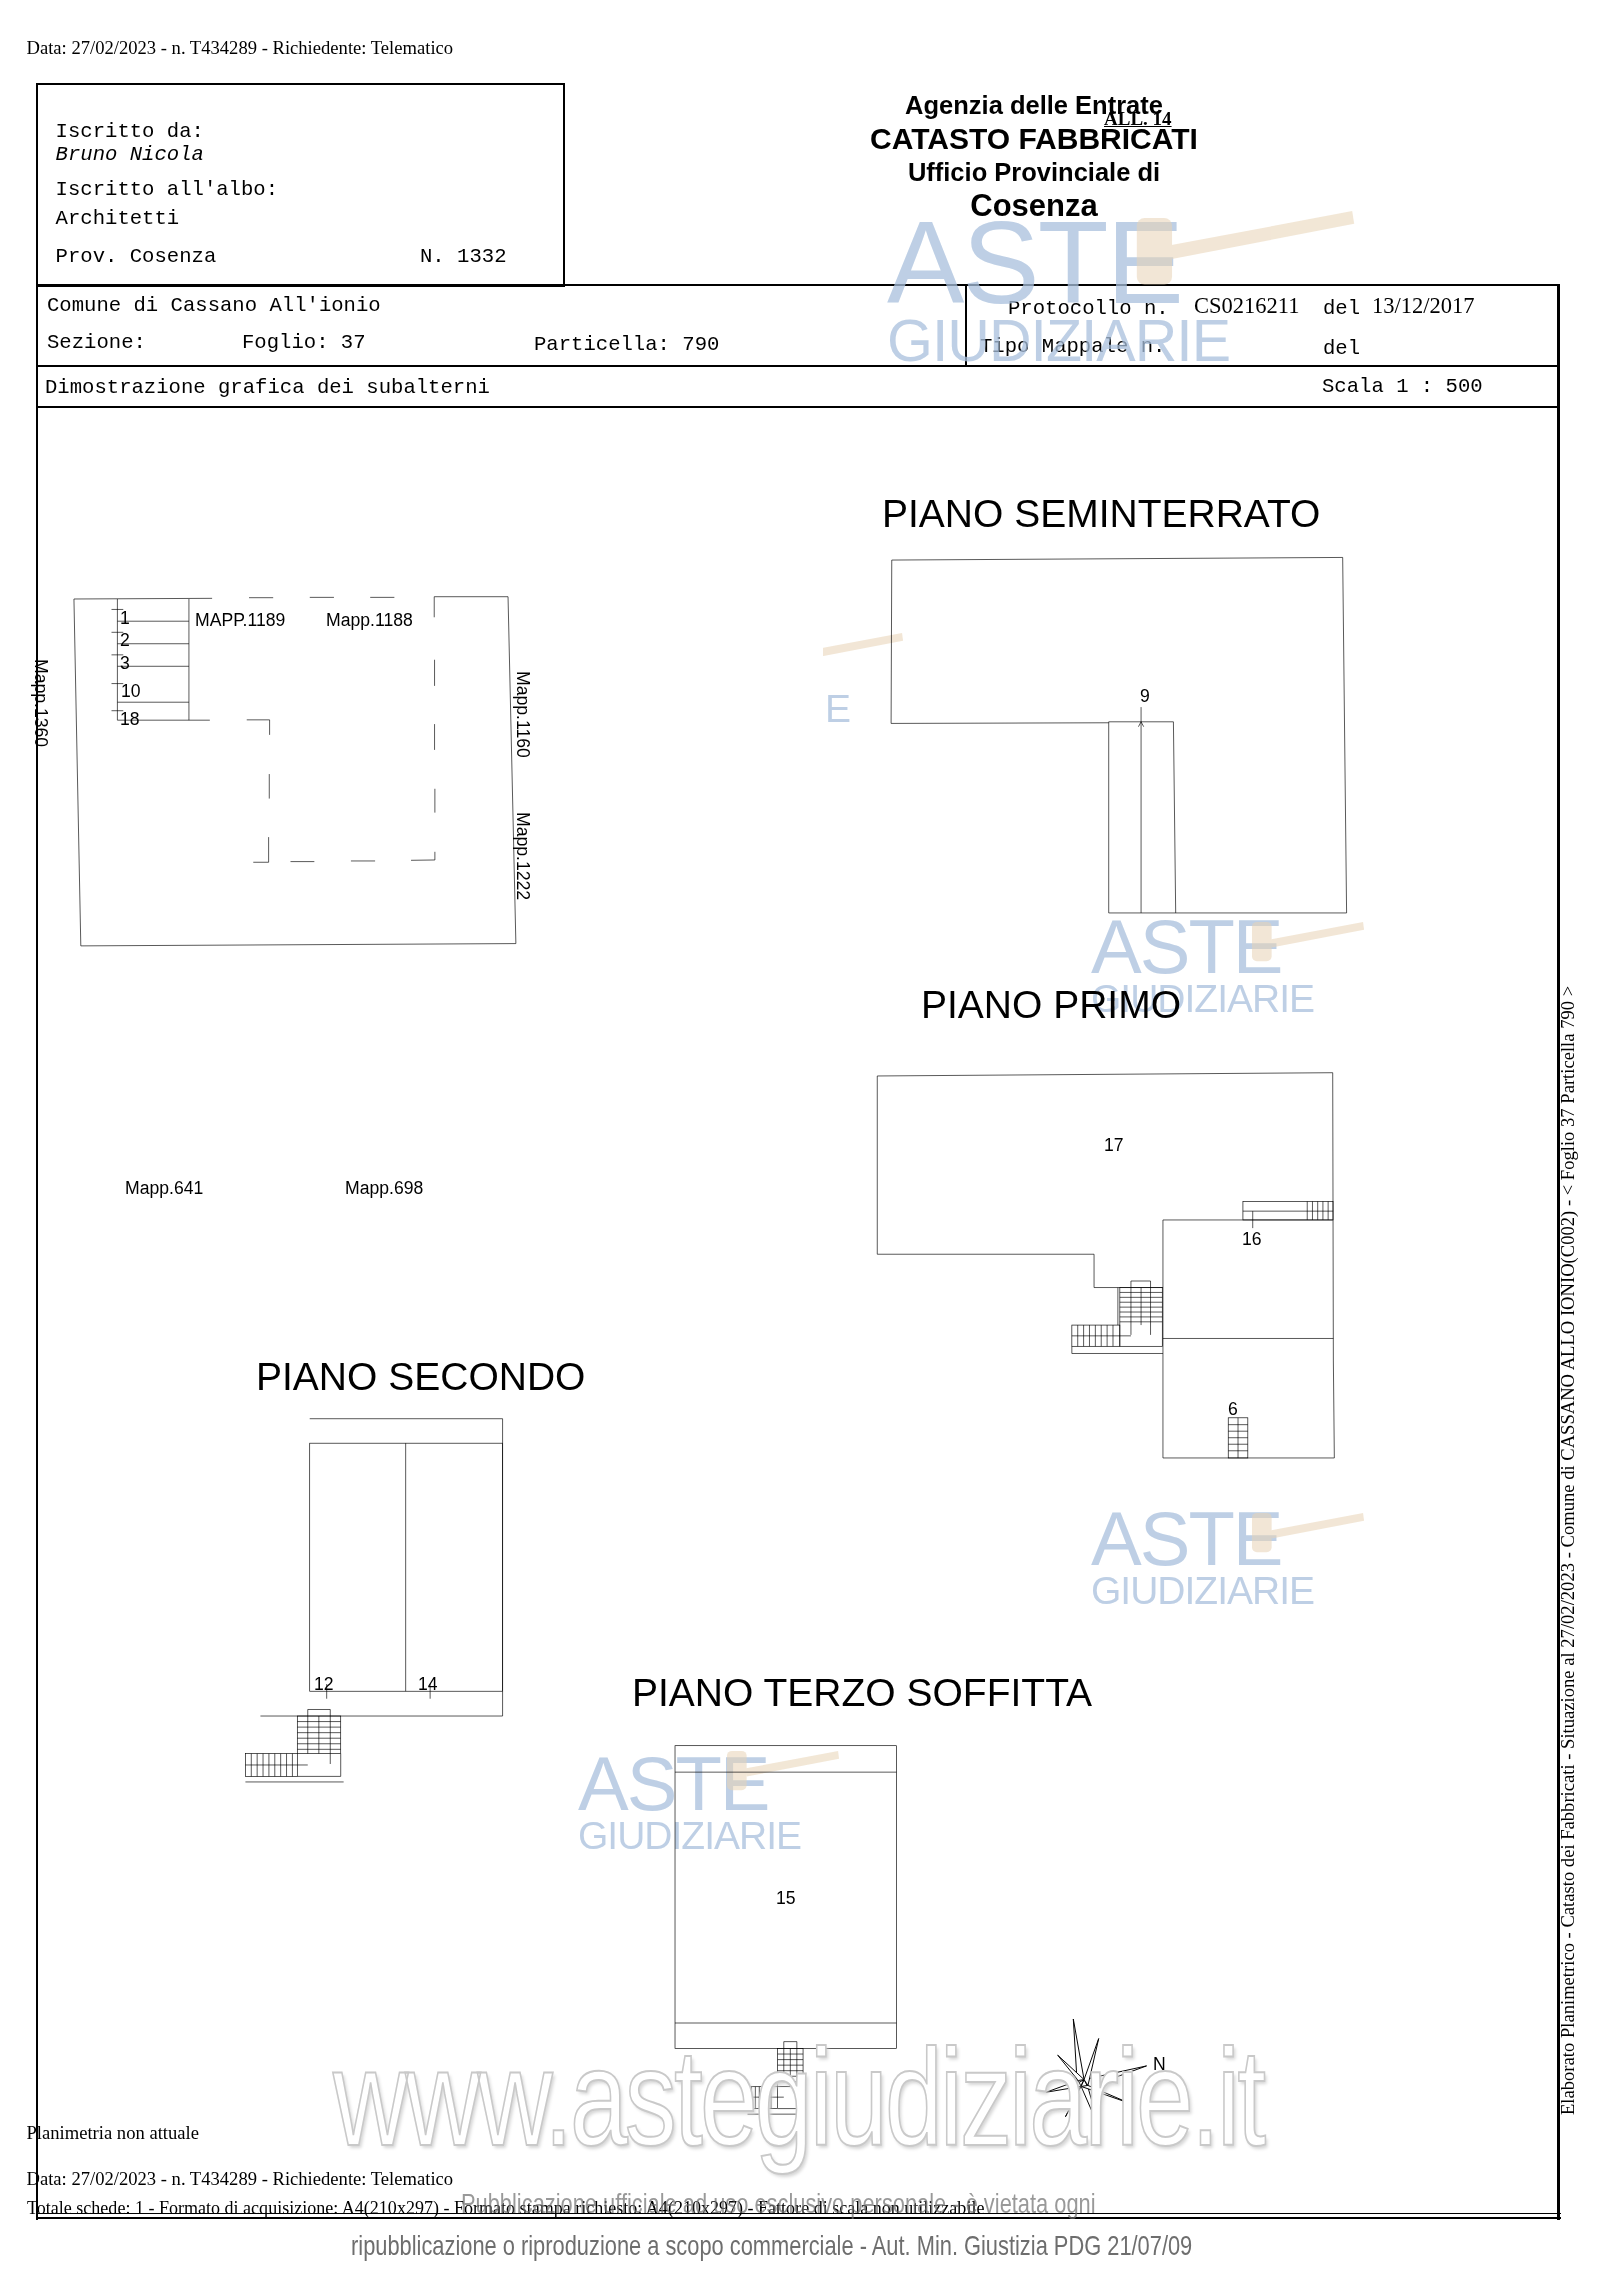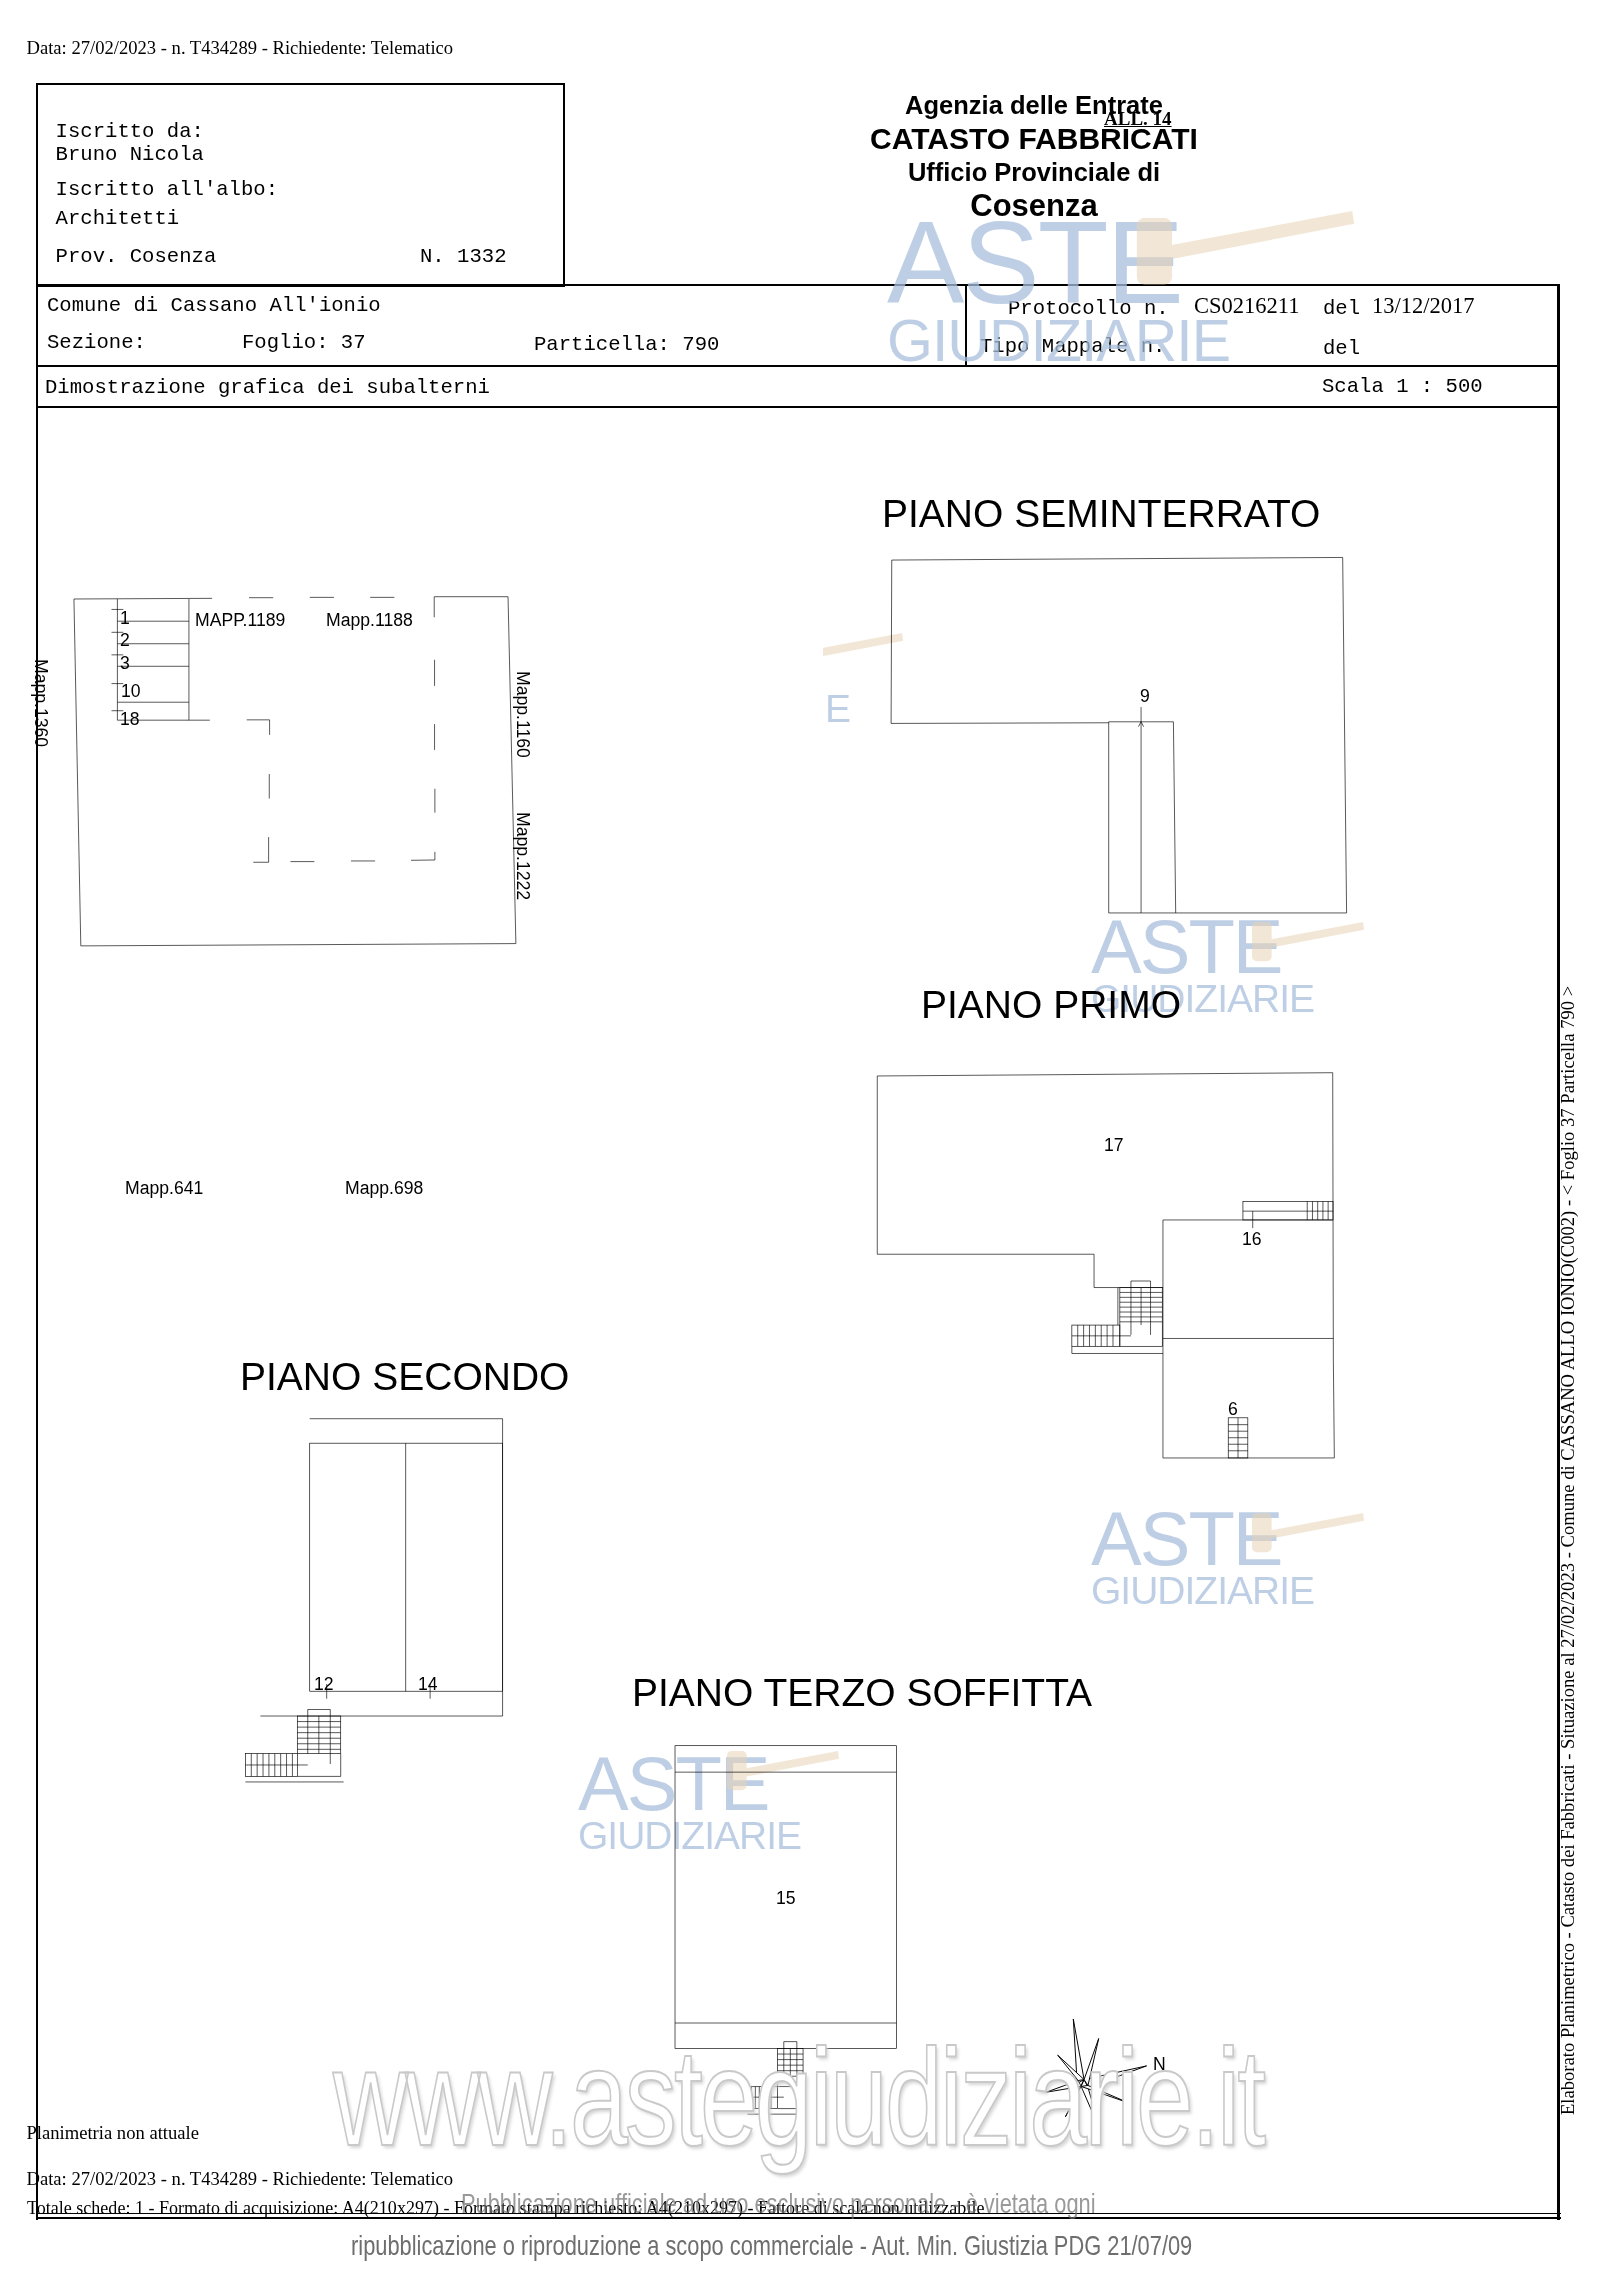--- a/index.html
+++ b/index.html
@@ -21,21 +21,21 @@
   svg { position:absolute; overflow:visible; }
   .vtext { position:absolute; transform-origin:left top; transform:rotate(-90deg); white-space:nowrap; }
 </style>
 </head>
 <body>
 
 <div class="abs serif" style="left:26.5px;top:37px;font-size:18.6px;">Data: 27/02/2023 - n. T434289 - Richiedente: Telematico</div>
 
 <div class="box" style="left:36px;top:83px;width:529px;height:204px;">
   <div class="abs mono-txt" style="left:17.6px;top:35px;">Iscritto da:</div>
-  <div class="abs mono-txt" style="left:17.6px;top:58px;">Bruno Nicola</div>
+  <div class="abs mono-txt" style="left:17.6px;top:58px;font-style:italic;">Bruno Nicola</div>
   <div class="abs mono-txt" style="left:17.6px;top:93px;">Iscritto all'albo:</div>
   <div class="abs mono-txt" style="left:17.6px;top:122px;">Architetti</div>
   <div class="abs mono-txt" style="left:17.6px;top:160px;">Prov. Cosenza</div>
   <div class="abs mono-txt" style="left:382px;top:160px;">N. 1332</div>
 </div>
 
 <div class="abs sans" style="left:833px;top:90px;width:402px;text-align:center;line-height:1.2;">
   <div style="font-size:25.5px;font-weight:bold;">Agenzia delle Entrate</div>
   <div style="font-size:30px;font-weight:bold;">CATASTO FABBRICATI</div>
   <div style="font-size:25.5px;font-weight:bold;">Ufficio Provinciale di</div>
@@ -303,21 +303,21 @@
     <line x1="1118" y1="1140" x2="1178" y2="1140"></line>
     <line x1="1118" y1="1160" x2="1178" y2="1160"></line>
     <line x1="1118" y1="1180" x2="1178" y2="1180"></line>
     <line x1="1118" y1="1200" x2="1178" y2="1200"></line>
   </g>
 </svg>
 <div class="abs label-sm" style="left:1104px;top:1135px;">17</div>
 <div class="abs label-sm" style="left:1242px;top:1229px;">16</div>
 <div class="abs label-sm" style="left:1228px;top:1399px;">6</div>
 
-<div class="abs plan-title" style="left:240px;top:1355px;">PIANO SECONDO</div>
+<div class="abs plan-title" style="left:256px;top:1355px;">PIANO SECONDO</div>
 <svg style="left:216px;top:1343px;" width="412" height="470" viewBox="0 0 420 480">
   <g stroke="#000" stroke-width="2" fill="none" transform="scale(0.3333)">
     <polyline points="286,232 877,232 877,1143 135,1143"></polyline>
     <rect x="286" y="307" width="591" height="760"></rect>
     <line x1="580" y1="307" x2="580" y2="1067"></line>
     <line x1="338" y1="1045" x2="338" y2="1090"></line>
     <line x1="655" y1="1045" x2="655" y2="1090"></line>
 
     <rect x="248" y="1143" width="133" height="115"></rect>
     <polyline points="280,1258 280,1123 349,1123 349,1290"></polyline>

